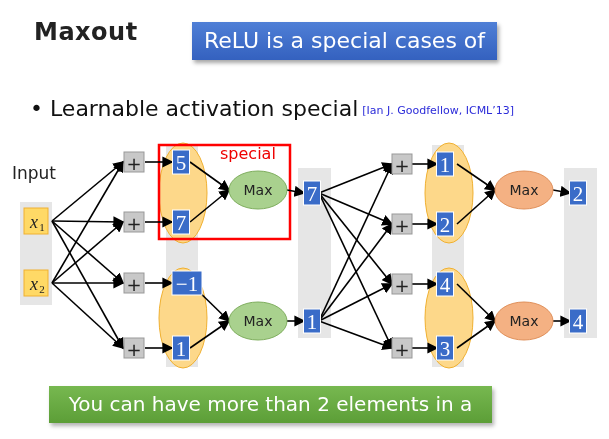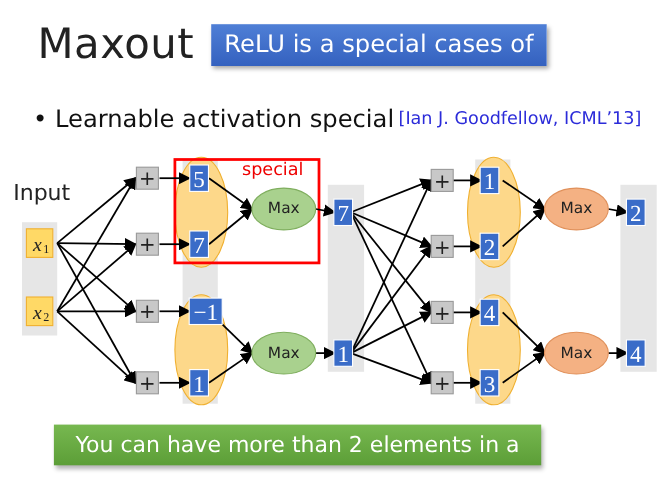--- a/index.html
+++ b/index.html
@@ -1,23 +1,23 @@
 <!DOCTYPE html>
 <html><head>
 <meta charset="utf-8">
 <style>
   html,body{margin:0;padding:0;background:#fff;}
   body{width:609px;height:439px;position:relative;overflow:hidden;font-family:"Liberation Sans","DejaVu Sans",sans-serif;}
-  .title{position:absolute;left:34px;top:18px;font-size:38px;color:#222;font-family:"DejaVu Sans",sans-serif;font-weight:400;letter-spacing:0.5px;}
+  .title{position:absolute;left:34px;top:18px;font-size:24px;color:#222;font-family:"DejaVu Sans",sans-serif;font-weight:700;letter-spacing:0.5px;}
   .callout{position:absolute;left:192px;top:22px;width:305px;height:38px;background:linear-gradient(#4f7fd6,#3461bf);color:#fff;font-size:22px;line-height:38px;text-align:center;box-shadow:2px 3px 4px rgba(0,0,0,0.35);font-family:"DejaVu Sans",sans-serif;}
   .bullet{position:absolute;left:30px;top:96px;font-size:22px;color:#111;font-family:"DejaVu Sans",sans-serif;white-space:nowrap;}
-  .bullet .cite{font-size:16px;color:#2b2bd9;margin-left:4px;vertical-align:2px;}
+  .bullet .cite{font-size:11px;color:#2b2bd9;margin-left:4px;vertical-align:2px;}
   .banner{position:absolute;left:49px;top:386px;width:443px;height:37px;background:linear-gradient(#77b850,#5c9e37);color:#fff;font-size:20px;line-height:37px;text-align:center;box-shadow:2px 3px 4px rgba(0,0,0,0.3);font-family:"DejaVu Sans",sans-serif;}
   svg#net{position:absolute;left:0;top:0;}
-  .input-label{position:absolute;left:12px;top:163px;font-size:20px;color:#222;font-family:"DejaVu Sans",sans-serif;}
+  .input-label{position:absolute;left:12px;top:163px;font-size:17px;color:#222;font-family:"DejaVu Sans",sans-serif;}
   .neuron-label{position:absolute;left:220px;top:144px;font-size:16px;color:#e00;font-family:"DejaVu Sans",sans-serif;}
 </style>
 </head>
 <body>
 
 <div class="title">Maxout</div>
 <div class="callout">ReLU is a special cases of Maxout</div>
 <div class="bullet">
   <span>• </span><span>Learnable activation special</span><span class="cite">[Ian J. Goodfellow, ICML’13]</span>
 </div>

